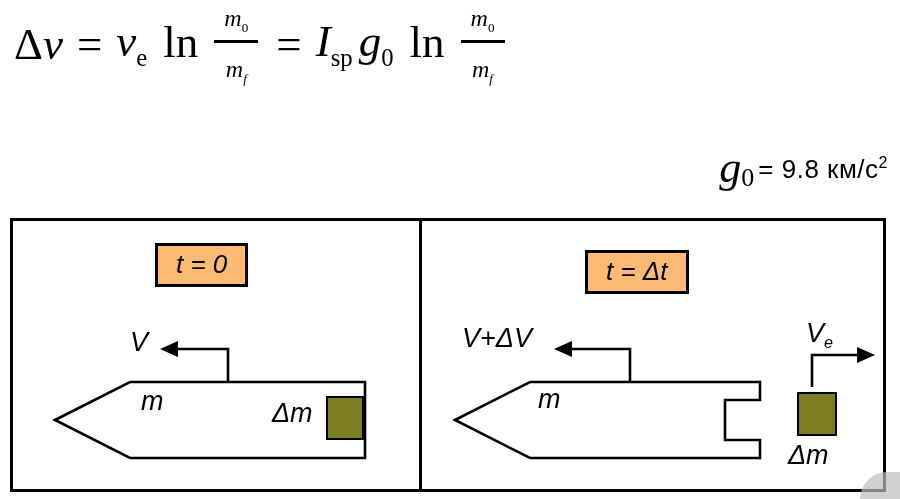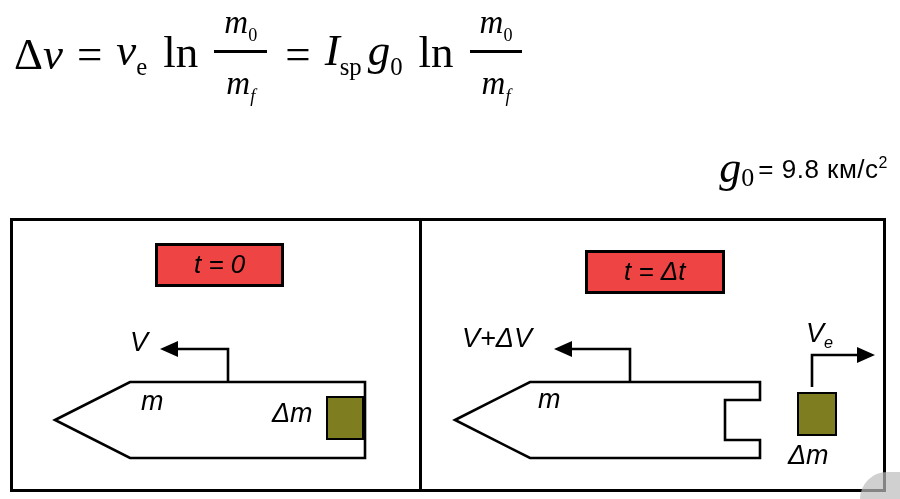--- a/index.html
+++ b/index.html
@@ -23,21 +23,21 @@
   }
   .equation .tok { display:inline-block; }
   .it { font-style:italic; }
   .rm { font-style:normal; }
   .equation sub { font-size:0.55em; font-style:normal; }
   .equation sub.itsub { font-style:italic; }
   .op { margin:0 14px; }
   .fn { margin:0 12px 4px 16px; font-style:normal; }
   .frac {
     display:flex; flex-direction:column; align-items:center;
-    margin:0 4px; font-size:33px;
+    margin:0 4px; font-size:24px;
   }
   .frac .num { padding:2px 10px 6px; border-bottom:3px solid #000; }
   .frac .den { padding-top:14px; }
   .frac sub { font-size:0.55em; }
 
   
   .g0line {
     position:absolute; top:146px; right:12px;
     display:flex; align-items:center; line-height:1;
   }
@@ -57,22 +57,22 @@
     width:3px; background:#000;
   }
   .diagram svg { position:absolute; inset:0; }
   .lab {
     position:absolute; font-style:italic; font-size:27px;
     line-height:1; white-space:nowrap;
   }
   .lab sub { font-size:0.6em; font-style:italic; }
   .tbox {
     position:absolute; border:3px solid #000;
-    padding:4px 36px; font-style:italic; font-size:26px;
-    line-height:1.15; background:#ef4444; white-space:nowrap;
+    padding:4px 18px; font-style:italic; font-size:26px;
+    line-height:1.15; background:#fdba74; white-space:nowrap;
   }
 
   
   .watermark {
     position:absolute; right:0; bottom:0;
     width:40px; height:27px;
     background:#bcbcbc; opacity:0.7;
     border-top-left-radius:34px;
   }
 </style>

